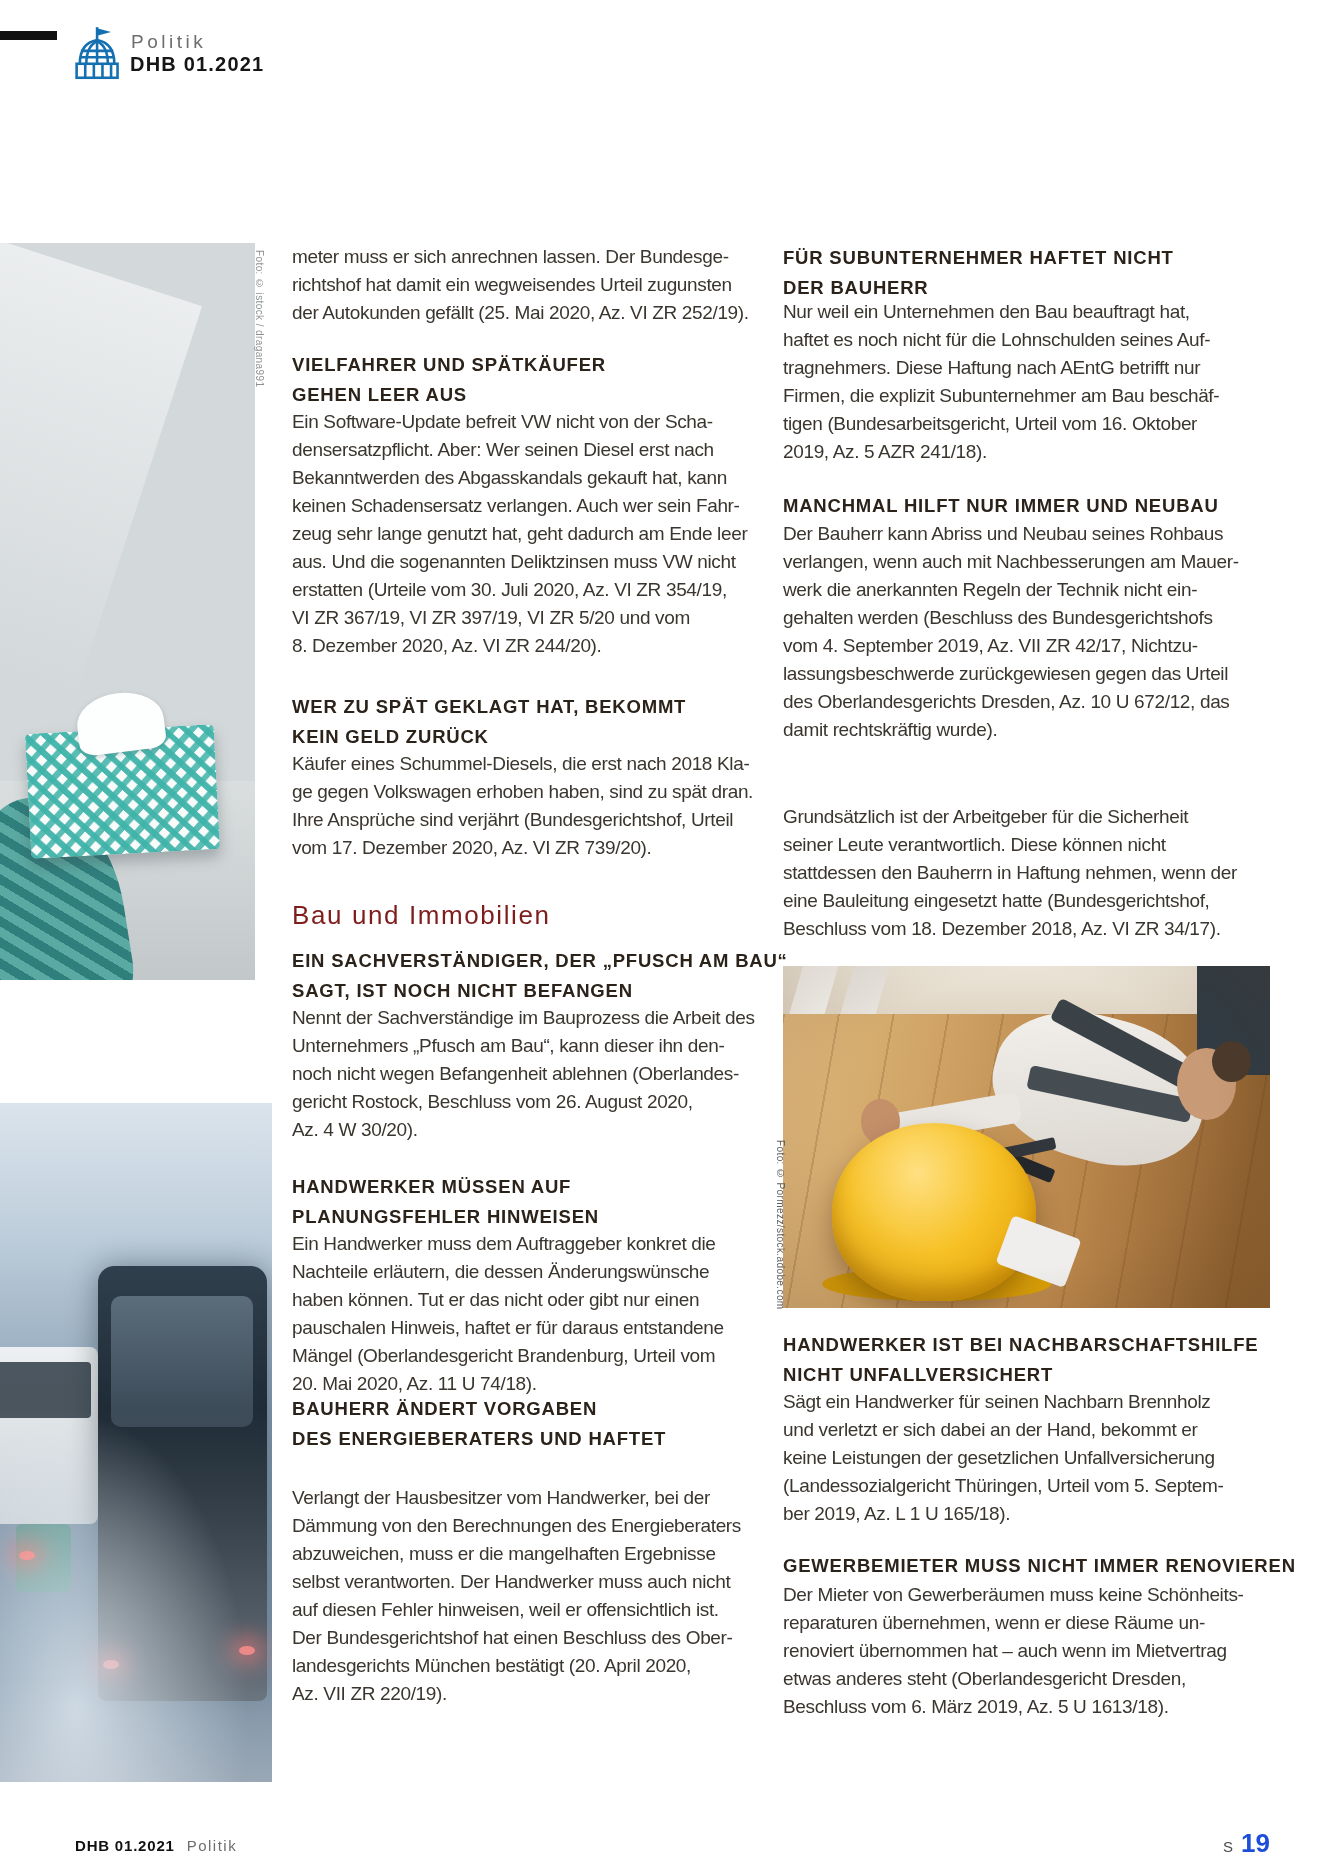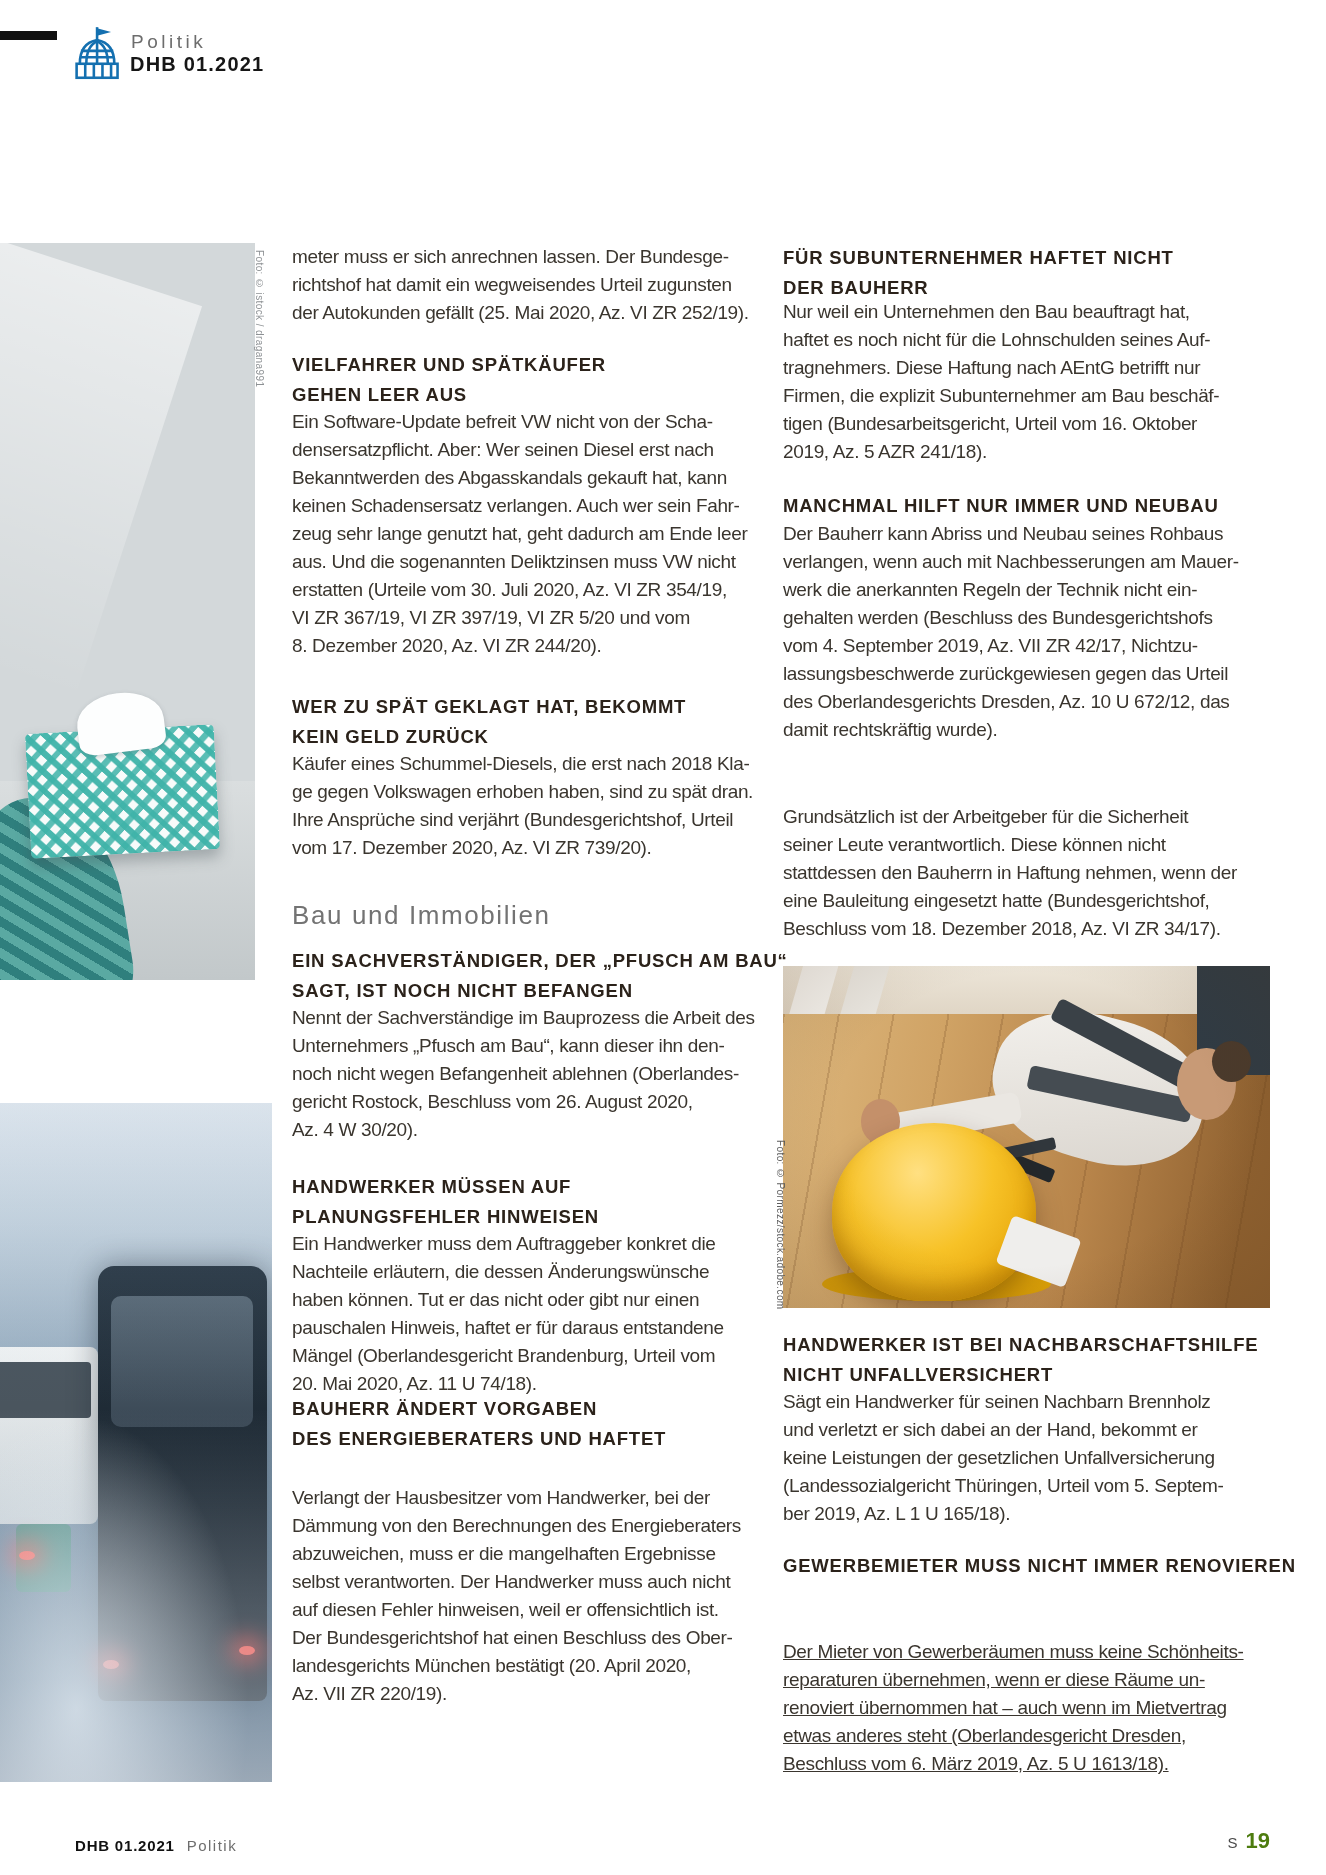--- a/index.html
+++ b/index.html
@@ -17,21 +17,21 @@
   .col-right{left:783px;}
   .para{
     position:absolute;width:505px;font-size:19px;line-height:28px;letter-spacing:-0.35px;
     color:#3a352e;white-space:pre-line;
   }
   .heading{
     position:absolute;width:520px;font-size:18.5px;font-weight:bold;line-height:30px;
     letter-spacing:0.8px;color:#2b221a;white-space:pre-line;
   }
   .section-title{
-    position:absolute;font-size:26px;letter-spacing:1.6px;color:#737373;font-weight:normal;
+    position:absolute;font-size:26px;letter-spacing:1.6px;color:#7f1d1d;font-weight:normal;
   }
   .photo-credit{
     position:absolute;writing-mode:vertical-rl;font-size:10px;letter-spacing:0.4px;color:#8d9194;
   }
   .photo-credit.dark{color:#5c5c5c;}
   
   .photo{position:absolute;overflow:hidden;}
   .photo *{position:absolute;}
   
   .photo-tissue{left:0;top:243px;width:255px;height:737px;}
@@ -88,21 +88,21 @@
     box-shadow:inset 0 -14px 20px rgba(140,90,0,0.4),0 12px 26px rgba(60,30,0,0.35);}
   .p3-helmet-brim{left:8%;top:88%;width:47%;height:10%;background:#d99f08;border-radius:50%;}
   .p3-chinstrap{left:45%;top:76%;width:15%;height:15%;background:#efeeec;border-radius:5px;transform:rotate(20deg);}
   .p3-vignette{inset:0;background:radial-gradient(ellipse at 50% 45%,rgba(0,0,0,0) 55%,rgba(80,50,20,0.18) 100%);}
   
   .footer-left{position:absolute;left:75px;top:1837px;font-size:15px;color:#111;}
   .footer-left .issue{font-weight:bold;letter-spacing:0.8px;}
   .footer-left .sect{color:#6d6d6d;margin-left:12px;letter-spacing:1.5px;}
   .footer-right{position:absolute;right:56px;top:1828px;display:flex;align-items:baseline;gap:7px;}
   .footer-right .s{font-size:15px;color:#4a4a4a;letter-spacing:1px;}
-  .footer-right .num{font-size:22px;font-weight:bold;color:#4d7c0f;}
+  .footer-right .num{font-size:26px;font-weight:bold;color:#1d4ed8;}
 </style>
 </head>
 <body>
 
 <div class="page">
 
   <div class="corner-tick"></div>
   <div class="logo">
     <svg width="48" height="56" viewBox="0 0 44 52" fill="none" stroke="#1470b0" stroke-width="2.4">
       <line x1="23" y1="2" x2="23" y2="15"></line>
@@ -241,21 +241,21 @@
   <div class="photo-credit dark" style="left:775px;top:1140px;">Foto: © Pormezz/stock.adobe.com</div>
 
   <div class="heading col-right" style="top:1330px;">HANDWERKER IST BEI NACHBARSCHAFTSHILFE
 NICHT UNFALLVERSICHERT</div>
   <div class="para col-right" style="top:1388px;">Sägt ein Handwerker für seinen Nachbarn Brennholz
 und verletzt er sich dabei an der Hand, bekommt er
 keine Leistungen der gesetzlichen Unfallversicherung
 (Landessozialgericht Thüringen, Urteil vom 5. Septem-
 ber 2019, Az. L 1 U 165/18).</div>
   <div class="heading col-right" style="top:1551px;">GEWERBEMIETER MUSS NICHT IMMER RENOVIEREN</div>
-  <div class="para col-right" style="top:1638px;text-decoration:underline;">Der Mieter von Gewerberäumen muss keine Schönheits-
+  <div class="para col-right" style="top:1581px;">Der Mieter von Gewerberäumen muss keine Schönheits-
 reparaturen übernehmen, wenn er diese Räume un-
 renoviert übernommen hat – auch wenn im Mietvertrag
 etwas anderes steht (Oberlandesgericht Dresden,
 Beschluss vom 6. März 2019, Az. 5 U 1613/18).</div>
 
   <div class="footer-left">
     <span class="issue">DHB 01.2021</span><span class="sect">Politik</span>
   </div>
   <div class="footer-right">
     <span class="s">S</span>

